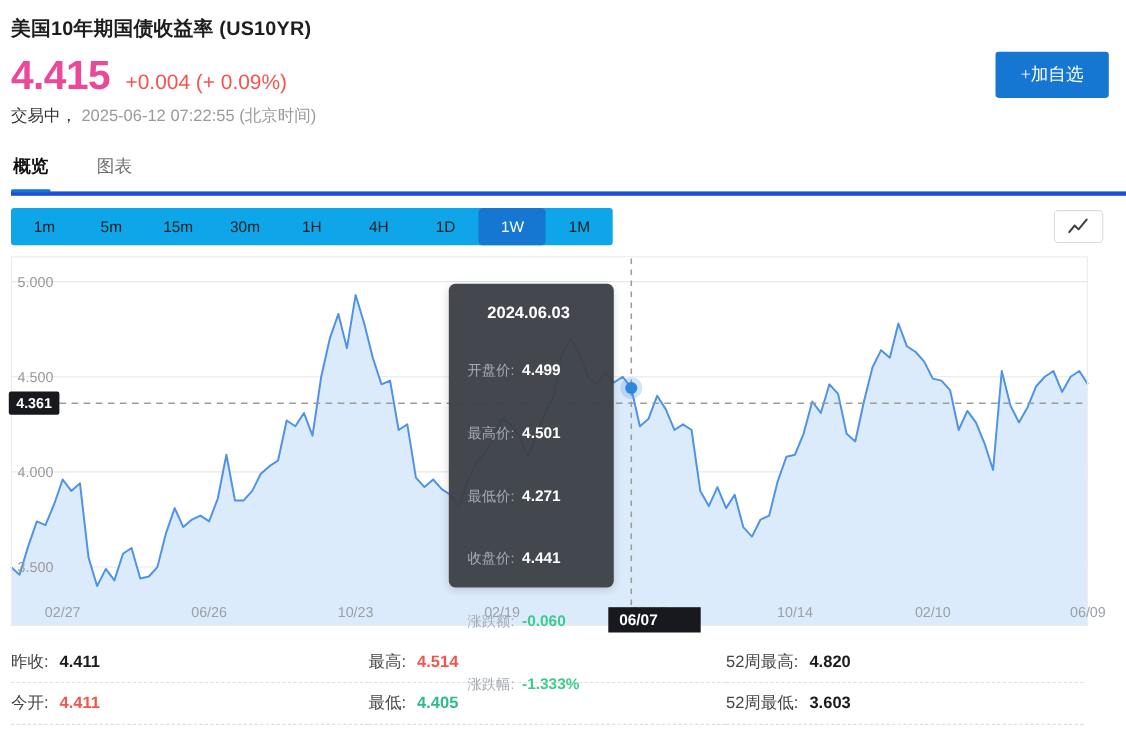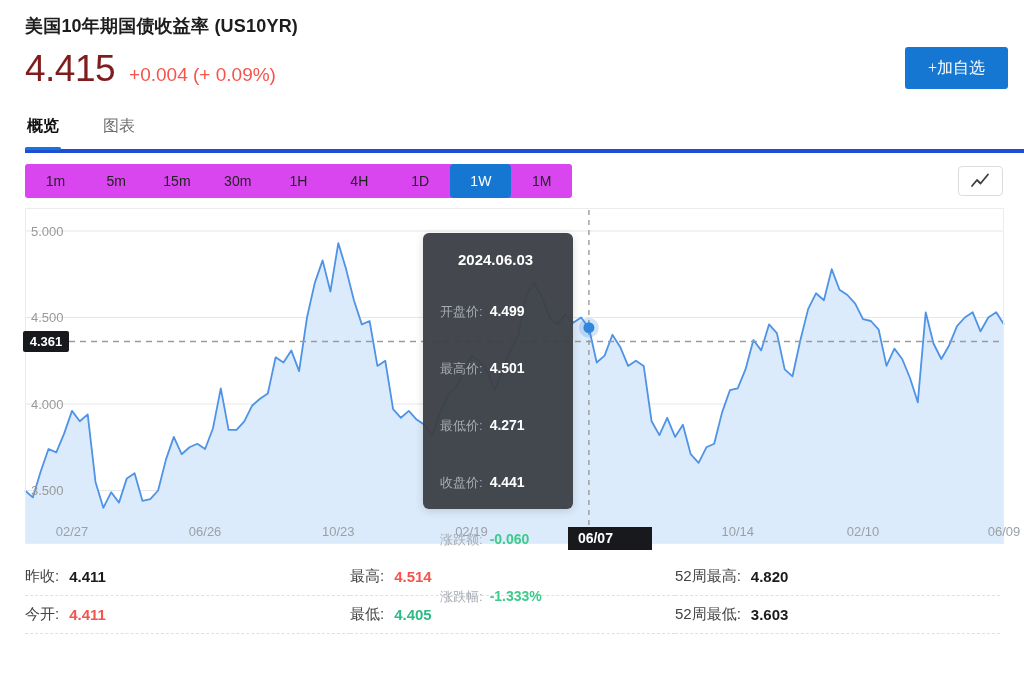--- a/index.html
+++ b/index.html
@@ -1,41 +1,41 @@
 <!DOCTYPE html>
 <html><head>
 <meta charset="utf-8">
 <style>
   * { margin:0; padding:0; box-sizing:border-box; }
   html,body { width:1024px; height:673px; overflow:hidden; background:#fff;
     font-family:"Liberation Sans","DejaVu Sans",sans-serif; color:#1d1d1f; }
-  .page { position:relative; width:1024px; height:673px; padding:14px 0 0 25px; }
+  .page { position:relative; width:1024px; height:673px; padding:14px 0 0 10px; }
 
   
   .title { font-size:18px; font-weight:600; color:#1d1d1f; letter-spacing:.2px; }
   .price-row { margin-top:10px; display:flex; align-items:baseline; }
-  .price { font-size:37px; font-weight:400; color:#7f1d1d; letter-spacing:-.5px; }
+  .price { font-size:37px; font-weight:700; color:#ec4899; letter-spacing:-.5px; }
   .change { font-size:19px; color:#f5544d; margin-left:14px; }
   .status-row { margin-top:6px; font-size:15px; color:#333; }
   .status-row .ts { color:#9a9a9a; margin-left:4px; }
   .fav-btn { position:absolute; top:47px; right:16px; width:103px; height:42px;
     background:#1677d2; color:#fff; font-size:16px; border:none; border-radius:3px;
     cursor:pointer; font-family:Liberation Serif, serif; }
 
   
   .tabs { margin-top:26px; display:flex; border-bottom:4px solid #1d4ed8; }
   .tab { font-size:16px; color:#707070; padding:0 2px 12px 2px; margin-right:40px;
     cursor:pointer; position:relative; }
   .tab.active { color:#111; font-weight:700; }
   .tab.active::after { content:""; position:absolute; left:0; right:0; bottom:-1px;
     height:3px; background:#1677d2; border-radius:2px; }
 
   
   .range-row { margin-top:11px; position:relative; height:34px; }
-  .range-bar { display:flex; width:547px; height:34px; background:#d946ef; border-radius:3px; }
+  .range-bar { display:flex; width:547px; height:34px; background:#0ea5e9; border-radius:3px; }
   .range-btn { flex:1; border:none; background:transparent; font-size:14px; color:#222;
     cursor:pointer; font-family:inherit; border-radius:4px; }
   .range-btn.active { background:#1677d2; color:#fff; }
   .charttype-btn { position:absolute; right:21px; top:2px; width:45px; height:30px;
     background:#fff; border:1px solid #dcdcdc; border-radius:4px; cursor:pointer;
     display:flex; align-items:center; justify-content:center; }
 
   
   .chart-wrap { position:relative; margin-top:10px; width:979px; height:336px; }
   .chart-wrap svg { overflow:visible; display:block; }
@@ -68,20 +68,23 @@
 
 <div class="page">
 
   <div class="title">美国10年期国债收益率 (US10YR)</div>
 
   <div class="price-row">
     <span class="price">4.415</span>
     <span class="change">+0.004 (+ 0.09%)</span>
   </div>
 
+  <div class="status-row">
+    <span>交易中，</span><span class="ts">2025-06-12 07:22:55 (北京时间)</span>
+  </div>
 
   <button class="fav-btn">+加自选</button>
 
   <div class="tabs" id="tabs">
       <div class="tab active">概览</div>
       <div class="tab">图表</div>
     </div>
 
   <div class="range-row">
     <div class="range-bar" id="range-bar">

